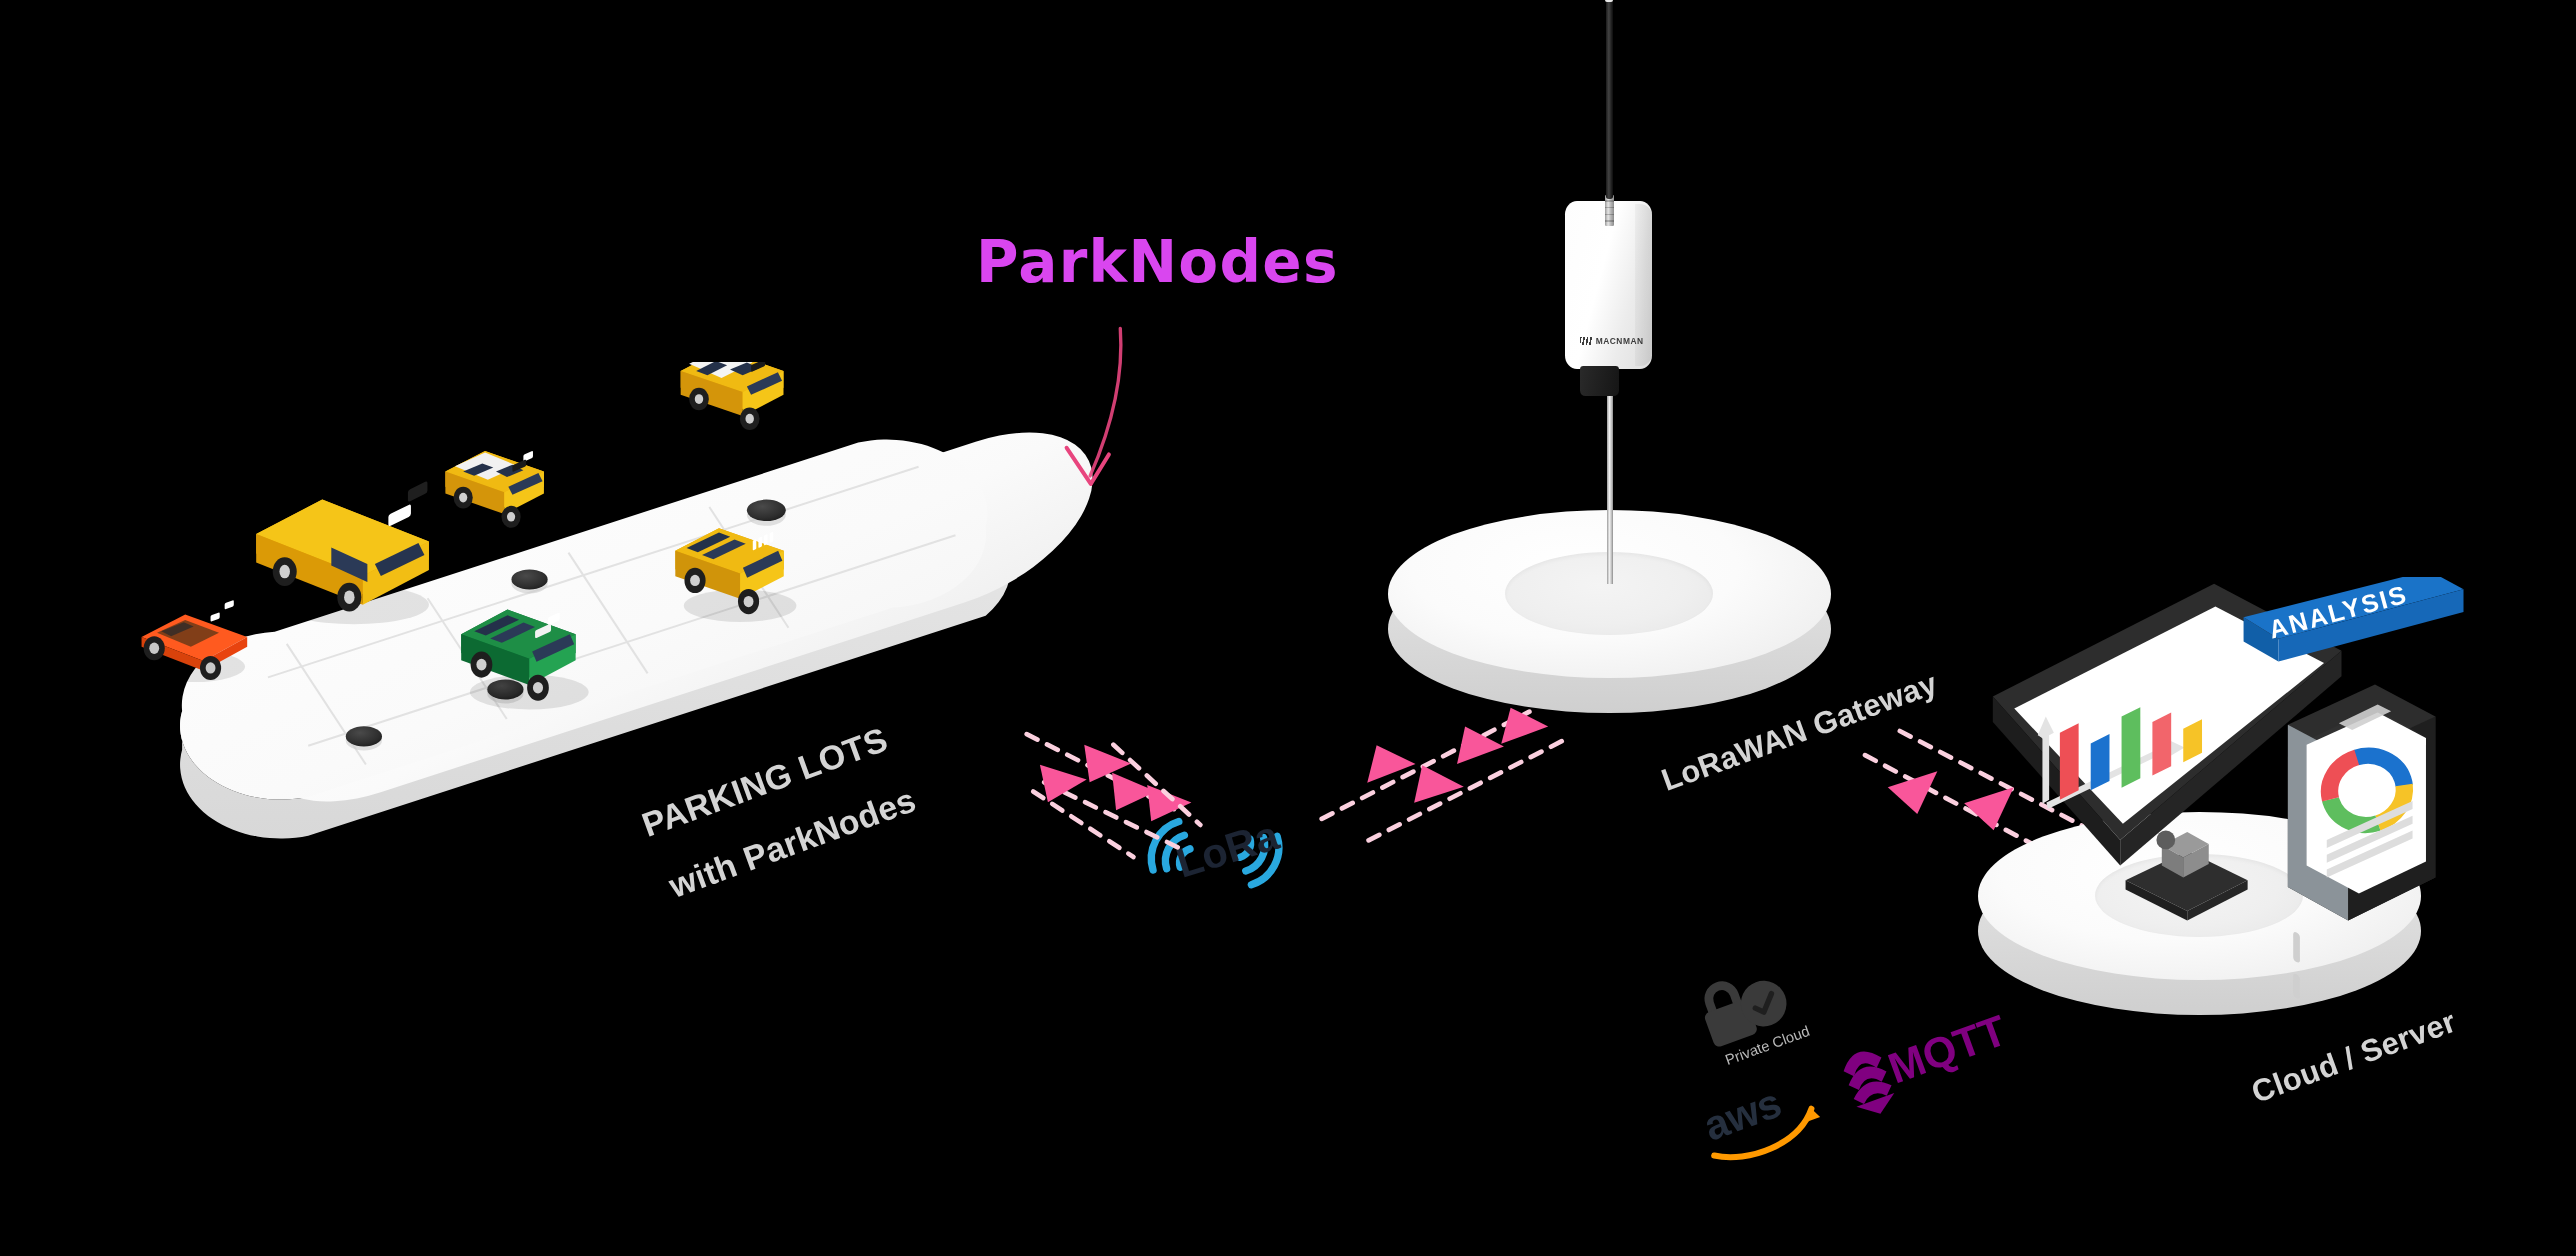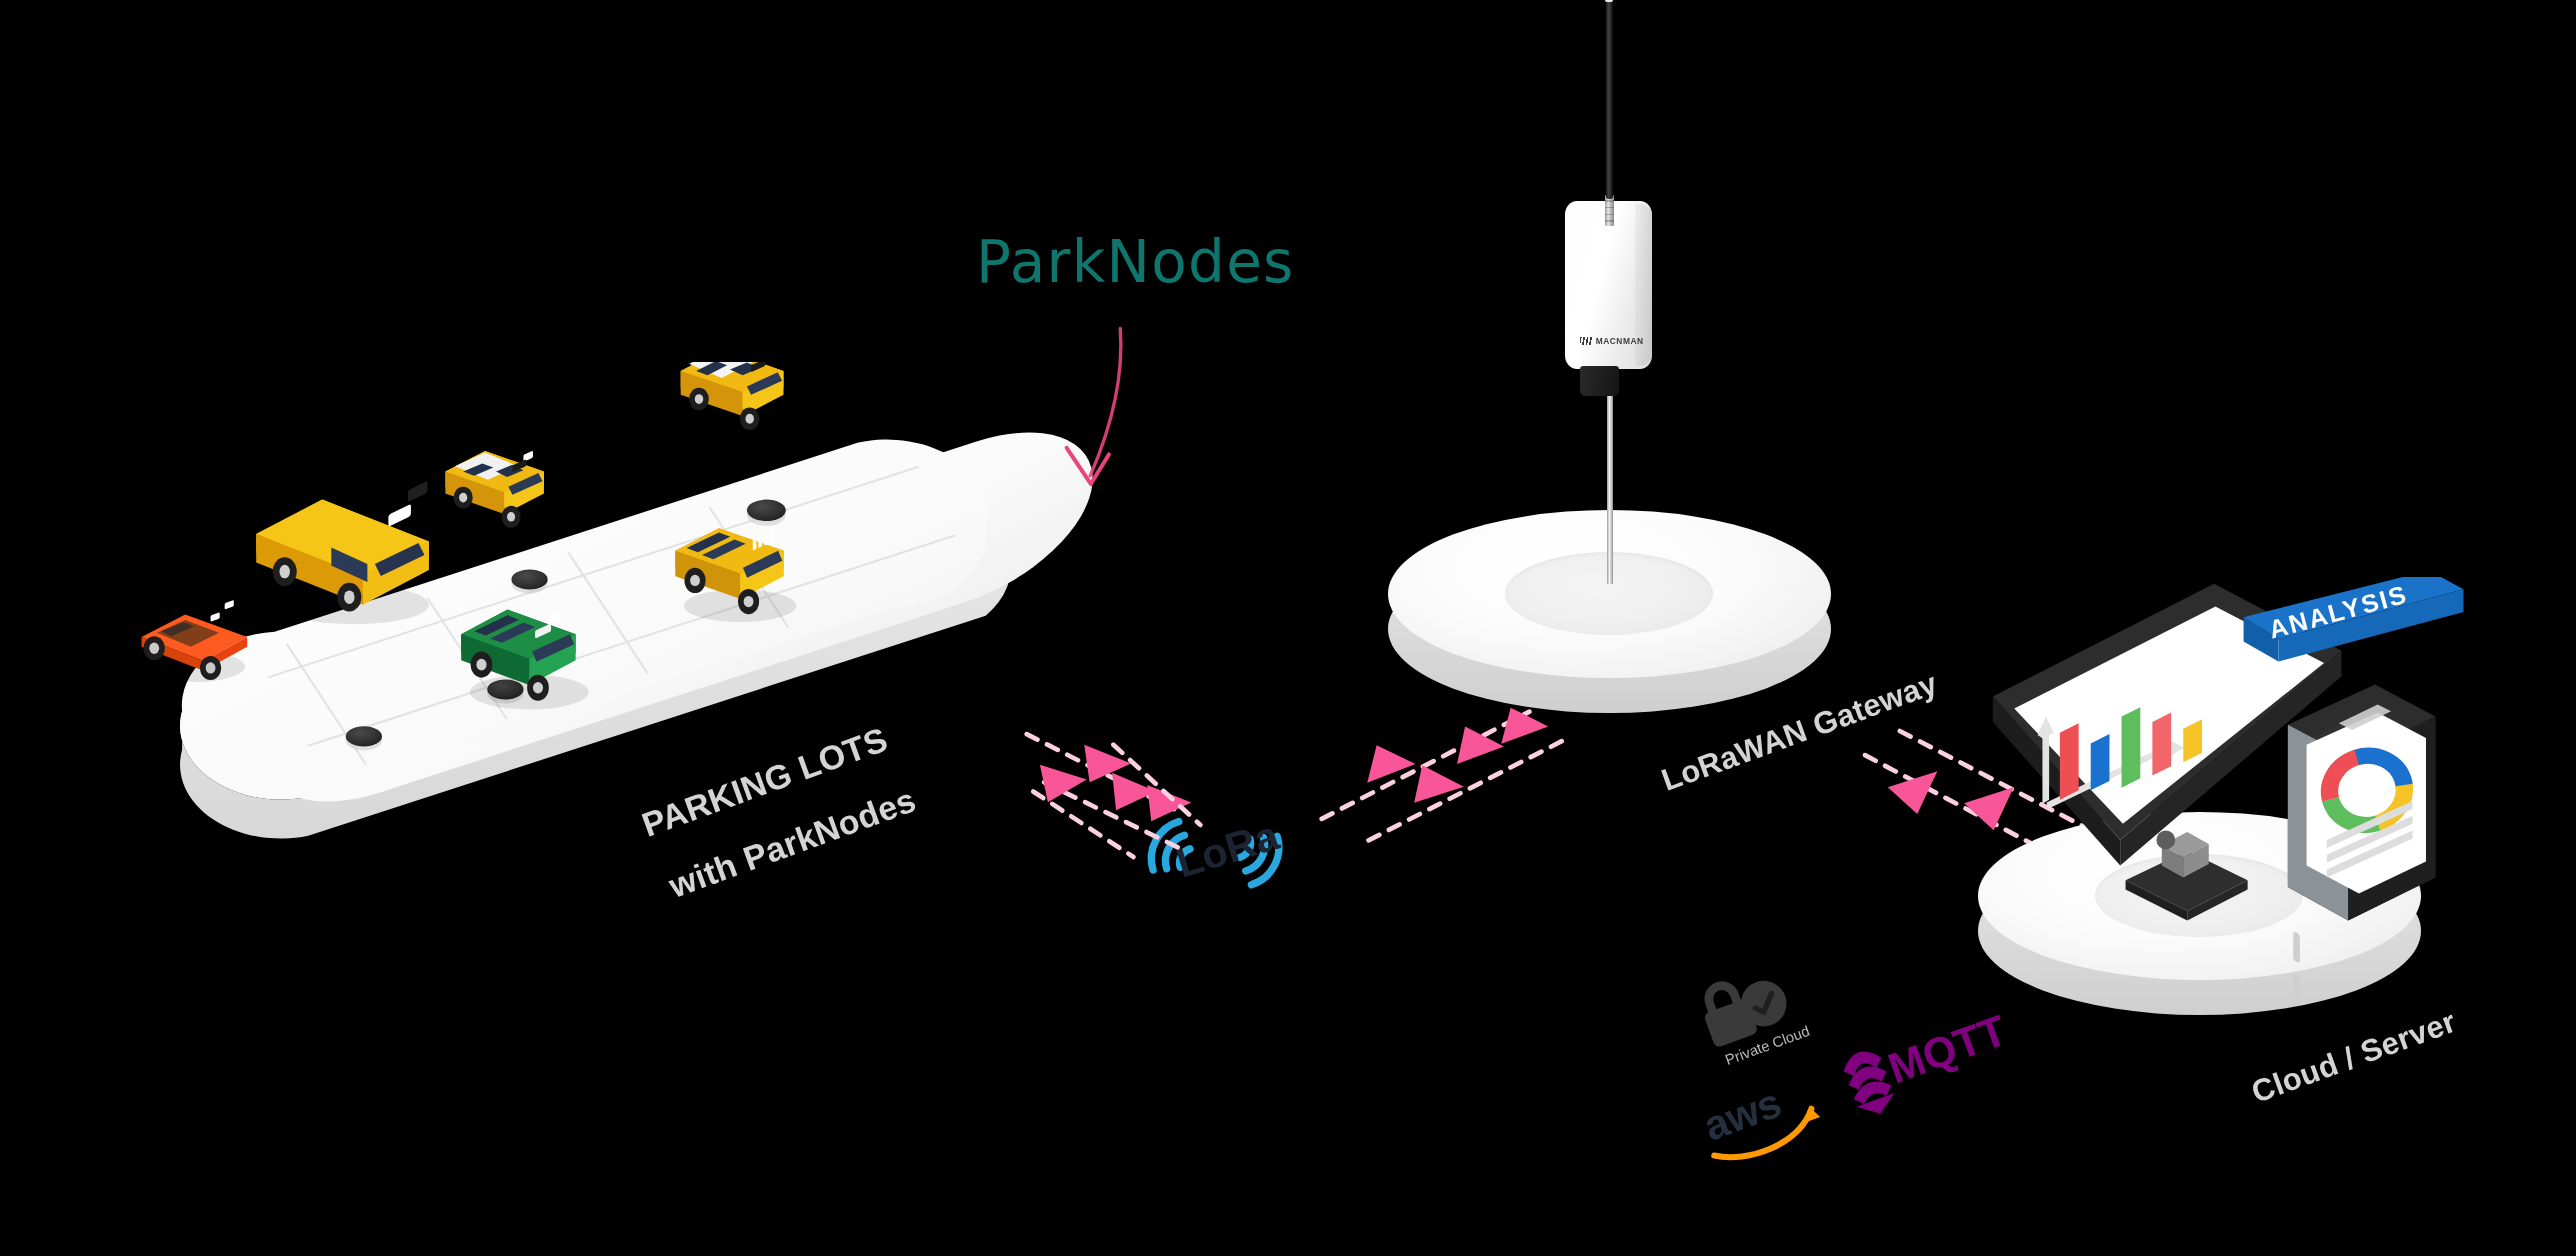--- a/index.html
+++ b/index.html
@@ -18,23 +18,23 @@
     font-weight:700;
     letter-spacing:0.3px;
     white-space:nowrap;
     text-shadow:1.3px 1.3px 2px rgba(0,0,0,.9);
     transform-origin:left top;
   }
 
   
   .hand-label{
     position:absolute;
-    color:#0f766e;
+    color:#d946ef;
     font-family:"DejaVu Sans", sans-serif;
-    font-weight:400;
+    font-weight:700;
     white-space:nowrap;
   }
 
   
   #parking-lot{
     position:absolute;
     left:107px; top:362px;
     width:1100px; height:510px;
   }
 

